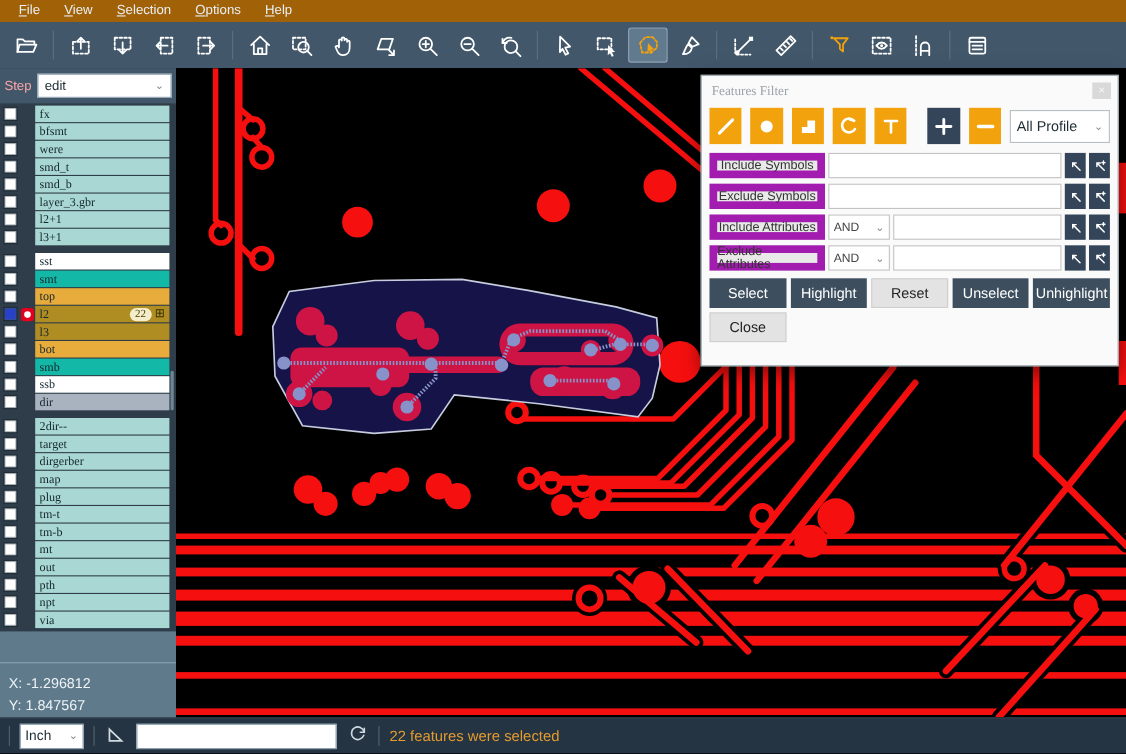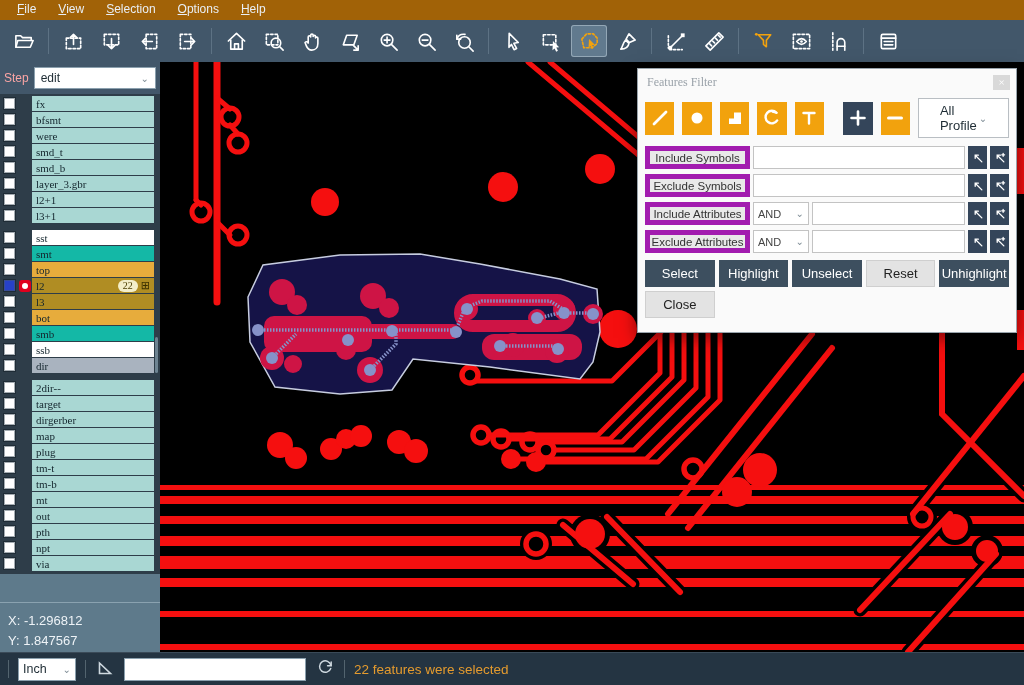--- a/index.html
+++ b/index.html
@@ -64,26 +64,26 @@
             border:1px solid #98a3ab; box-shadow:0 5px 16px rgba(0,0,0,.5); z-index:5; }
   .dlg-title { height:26px; display:flex; align-items:center; justify-content:space-between;
                padding:0 6px 0 9px; color:#9aa2a9; font-size:12px;font-family:Liberation Serif, serif; }
   .dlg-close { width:17px; height:15px; background:#d9d9d9; color:#fff; display:flex; align-items:center;
                justify-content:center; font-size:11px; line-height:1; }
   .dlg-tools { display:flex; align-items:center; padding:3px 7px 6px; gap:8px; }
   .fbtn { width:30px; height:33px; display:flex; align-items:center; justify-content:center; }
   .fbtn svg { width:20px; height:20px; stroke:#fff; fill:none; stroke-width:2.4; stroke-linecap:round; }
   .fbtn.orange { background:#F2A20D; } .fbtn.dark { background:#34455a; }
   .fbtn.gapL { margin-left:11px; }
-  .profile { margin-left:auto; width:92px; height:40px; background:#fff; border:1px solid #b9bec3;
-             display:flex; align-items:center; justify-content:space-between; padding:0 21px;
+  .profile { margin-left:auto; width:92px; height:30px; background:#fff; border:1px solid #b9bec3;
+             display:flex; align-items:center; justify-content:space-between; padding:0 5px;
              font-size:13px; color:#1d2b33; }
   .dlg-rows { padding:2px 7px 0; display:flex; flex-direction:column; gap:5px; }
   .frow { display:flex; gap:3px; height:23px; align-items:center; }
-  .flabel { width:105px; height:23px; background:#e9e9e9; border:5px solid #a21caf; display:flex;
+  .flabel { width:105px; height:23px; background:#e9e9e9; border:7px solid #a21caf; display:flex;
             align-items:center; justify-content:center; font-size:11.5px; color:#333; }
   .finput { flex:1; height:23px; background:#fff; border:1px solid #c3c3c3; }
   .fand { width:56px; height:23px; background:#fff; border:1px solid #c3c3c3; display:flex;
           align-items:center; justify-content:space-between; padding:0 4px; font-size:11px; color:#444; }
   .abtn { width:19px; height:23px; background:#34455a; display:flex; align-items:center; justify-content:center; }
   .abtn svg { width:14px; height:14px; stroke:#fff; fill:none; stroke-width:1.9; stroke-linecap:round; }
   .dlg-actions { display:grid; grid-template-columns:1fr 1fr 1fr 1fr 1fr; gap:4px; padding:7px; }
   .act { height:27px; display:flex; align-items:center; justify-content:center; font-size:13px; }
   .act.dark { background:#3d4f5f; color:#fff; }
   .act.light { background:#e3e3e3; color:#222; border:1px solid #cfcfcf; }
@@ -744,22 +744,22 @@
               <svg viewBox="0 0 20 20">
                 <path d="M15.5 15.5 6 6M6 10.5V6h4.5"></path>
                 <path d="M14.5 3.5v4M12.5 5.5h4"></path>
               </svg>
             </div>
           </div>
         </div>
       <div class="dlg-actions" id="dlgactions">
           <div class="act dark">Select</div>
           <div class="act dark">Highlight</div>
+          <div class="act light">Reset</div>
           <div class="act dark">Unselect</div>
-          <div class="act light">Reset</div>
           <div class="act dark">Unhighlight</div>
           <div class="act light">Close</div>
         </div>
     </div>
 
   </div>
 
   <div class="statusbar">
     <div class="sdiv"></div>
     <div class="unit">

